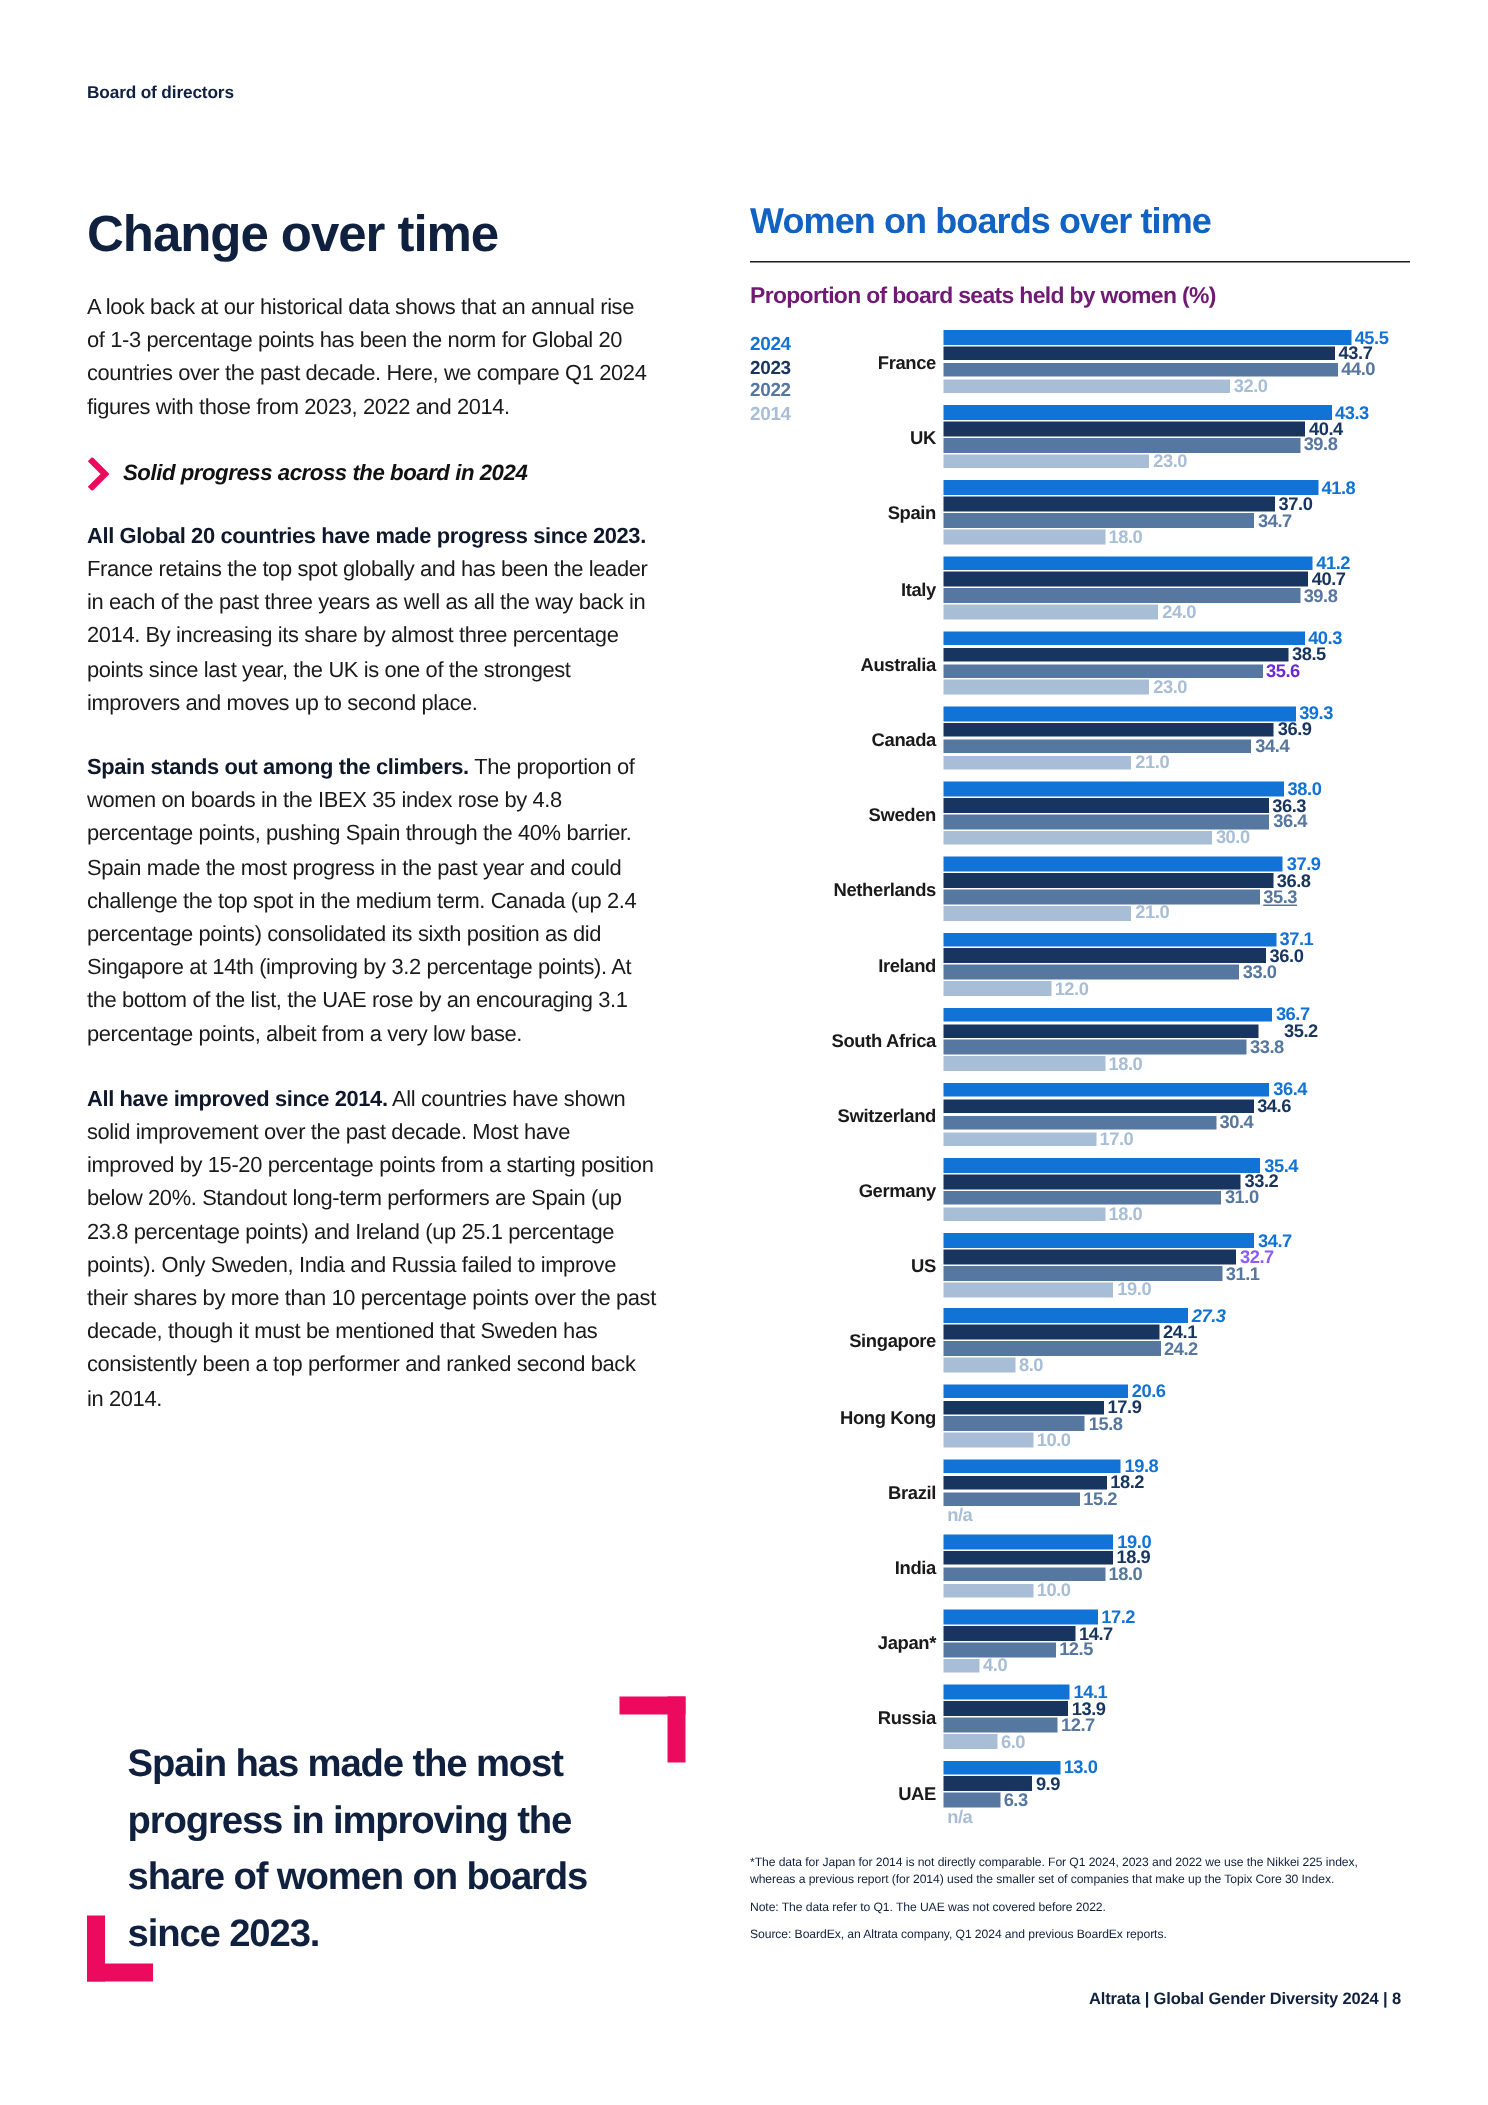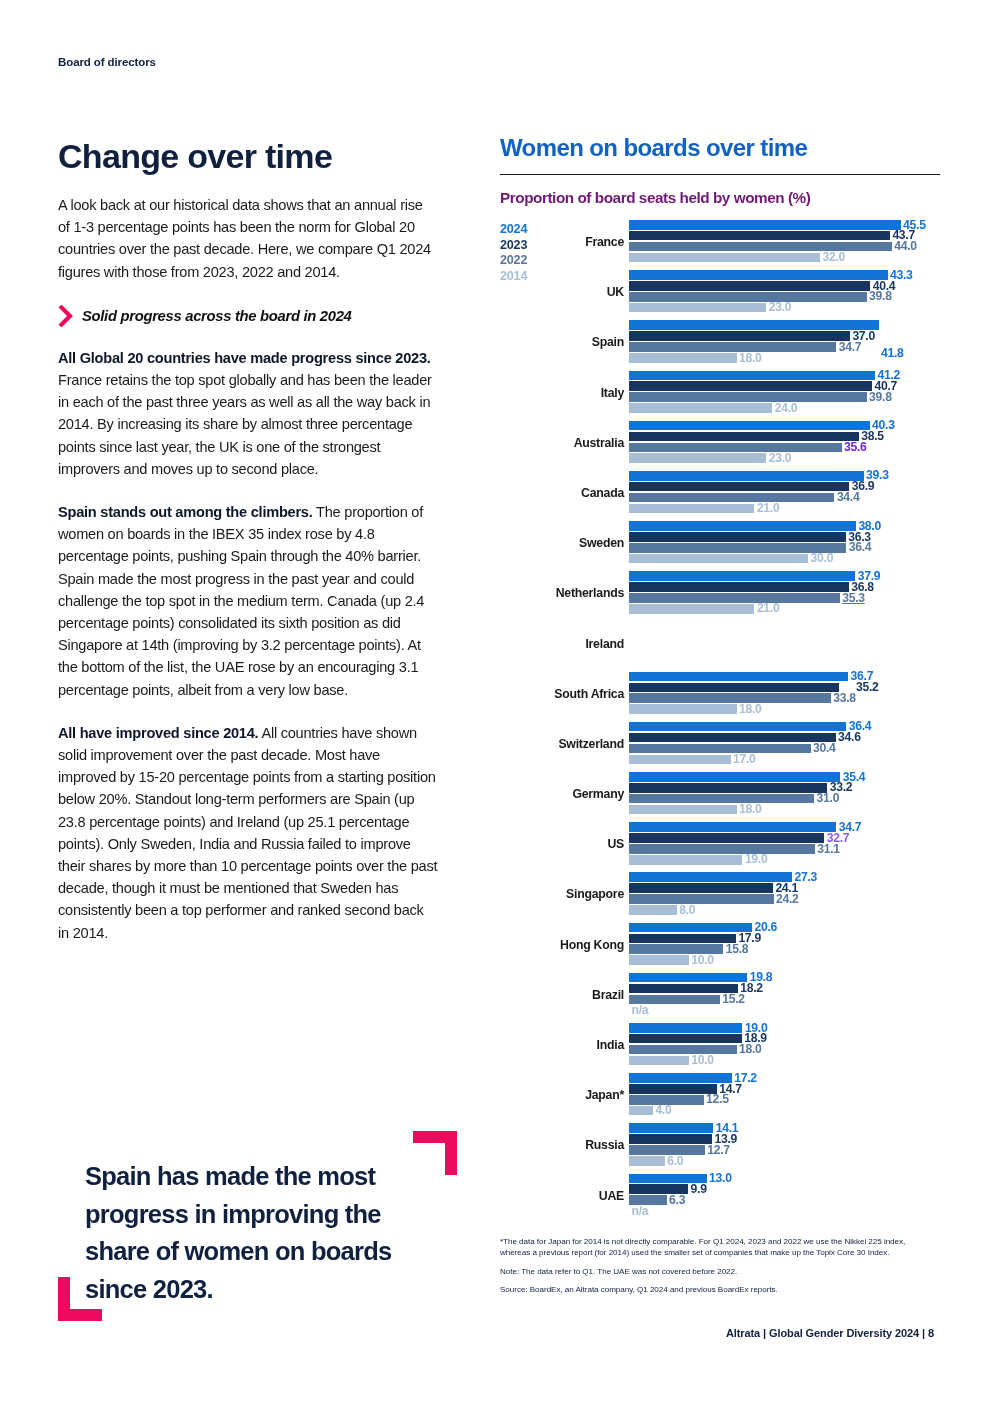--- a/index.html
+++ b/index.html
@@ -313,21 +313,21 @@
               <div class="bar" style="width: 137.3px; background: rgb(168, 190, 214);"></div>
               <span class="vlabel" style="color: rgb(168, 190, 214); left: 139.8px;">23.0</span>
             </div>
           </div>
         </div>
         <div class="group">
           <div class="country-label">Spain</div>
           <div class="bars">
             <div class="barline">
               <div class="bar" style="width: 249.5px; background: rgb(18, 115, 214);"></div>
-              <span class="vlabel" style="color: rgb(18, 115, 214); left: 252px; margin-top: 28px;">41.8</span>
+              <span class="vlabel" style="color: rgb(18, 115, 214); left: 252px;">41.8</span>
             </div>
             <div class="barline">
               <div class="bar" style="width: 220.9px; background: rgb(23, 53, 94);"></div>
               <span class="vlabel" style="color: rgb(23, 53, 94); left: 223.4px;">37.0</span>
             </div>
             <div class="barline">
               <div class="bar" style="width: 207.2px; background: rgb(86, 119, 159);"></div>
               <span class="vlabel" style="color: rgb(86, 119, 159); left: 209.7px;">34.7</span>
             </div>
             <div class="barline">
@@ -436,20 +436,38 @@
               <span class="vlabel" style="color: rgb(86, 119, 159); left: 213.2px; text-decoration: underline;">35.3</span>
             </div>
             <div class="barline">
               <div class="bar" style="width: 125.4px; background: rgb(168, 190, 214);"></div>
               <span class="vlabel" style="color: rgb(168, 190, 214); left: 127.9px;">21.0</span>
             </div>
           </div>
         </div>
         <div class="group">
           <div class="country-label">Ireland</div>
+          <div class="bars">
+            <div class="barline">
+              <div class="bar" style="width: 221.5px; background: rgb(18, 115, 214);"></div>
+              <span class="vlabel" style="color: rgb(18, 115, 214); left: 224px;">37.1</span>
+            </div>
+            <div class="barline">
+              <div class="bar" style="width: 214.9px; background: rgb(23, 53, 94);"></div>
+              <span class="vlabel" style="color: rgb(23, 53, 94); left: 217.4px;">36.0</span>
+            </div>
+            <div class="barline">
+              <div class="bar" style="width: 197px; background: rgb(86, 119, 159);"></div>
+              <span class="vlabel" style="color: rgb(86, 119, 159); left: 199.5px;">33.0</span>
+            </div>
+            <div class="barline">
+              <div class="bar" style="width: 71.6px; background: rgb(168, 190, 214);"></div>
+              <span class="vlabel" style="color: rgb(168, 190, 214); left: 74.1px;">12.0</span>
+            </div>
+          </div>
         </div>
         <div class="group">
           <div class="country-label">South Africa</div>
           <div class="bars">
             <div class="barline">
               <div class="bar" style="width: 219.1px; background: rgb(18, 115, 214);"></div>
               <span class="vlabel" style="color: rgb(18, 115, 214); left: 221.6px;">36.7</span>
             </div>
             <div class="barline">
               <div class="bar" style="width: 210.1px; background: rgb(23, 53, 94);"></div>
@@ -526,21 +544,21 @@
               <div class="bar" style="width: 113.4px; background: rgb(168, 190, 214);"></div>
               <span class="vlabel" style="color: rgb(168, 190, 214); left: 115.9px;">19.0</span>
             </div>
           </div>
         </div>
         <div class="group">
           <div class="country-label">Singapore</div>
           <div class="bars">
             <div class="barline">
               <div class="bar" style="width: 163px; background: rgb(18, 115, 214);"></div>
-              <span class="vlabel" style="color: rgb(18, 115, 214); left: 165.5px;">27.3</span>
+              <span class="vlabel" style="color: rgb(18, 115, 214); left: 165.5px; font-style: italic;">27.3</span>
             </div>
             <div class="barline">
               <div class="bar" style="width: 143.9px; background: rgb(23, 53, 94);"></div>
               <span class="vlabel" style="color: rgb(23, 53, 94); left: 146.4px;">24.1</span>
             </div>
             <div class="barline">
               <div class="bar" style="width: 144.5px; background: rgb(86, 119, 159);"></div>
               <span class="vlabel" style="color: rgb(86, 119, 159); left: 147px;">24.2</span>
             </div>
             <div class="barline">

